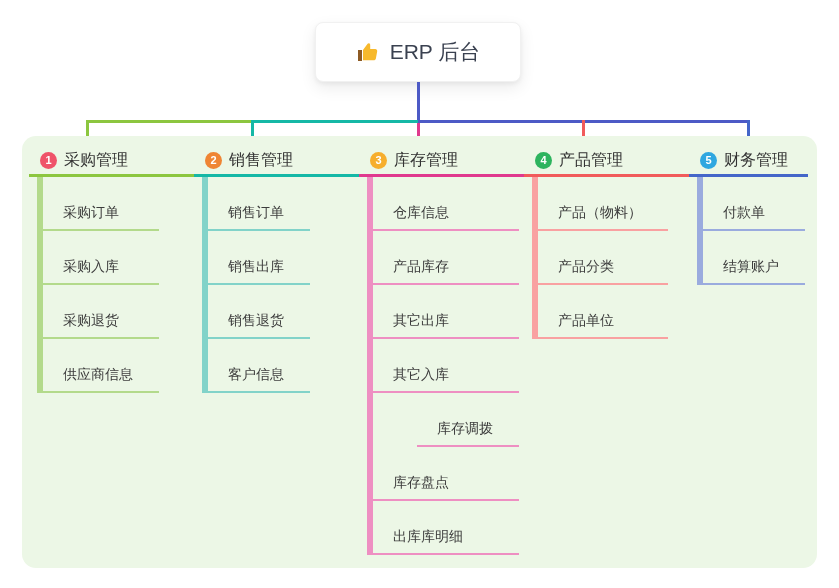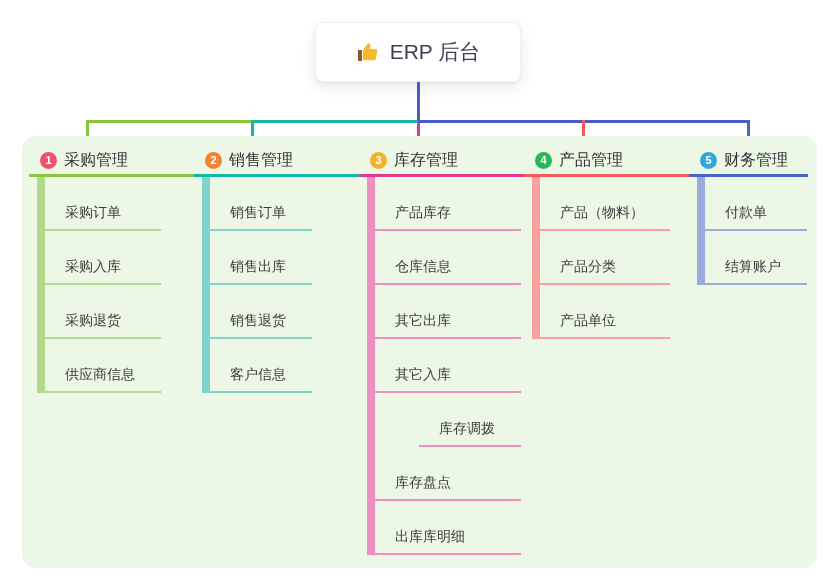--- a/index.html
+++ b/index.html
@@ -41,21 +41,21 @@
     height:41px;box-sizing:border-box;border-bottom:3px solid #999;
     display:flex;align-items:center;padding:10px 0 0 11px;
     font-size:16px;color:#333;white-space:nowrap;
   }
   .badge{
     width:17px;height:17px;border-radius:50%;flex:0 0 auto;
     color:#fff;font-size:11px;font-weight:bold;line-height:17px;text-align:center;
     margin-right:7px;
   }
   .children{
-    margin-left:8px;border-left:8px solid #0f172a;width:fit-content;
+    margin-left:8px;border-left:6px solid #0f172a;width:fit-content;
   }
   .child{
     height:54px;box-sizing:border-box;border-bottom:2px solid #ccc;
     display:flex;align-items:flex-end;
     padding:0 26px 7px 20px;
     font-size:14px;color:#3c3c3c;white-space:nowrap;cursor:default;
   }
 </style>
 </head>
 <body>
@@ -105,22 +105,22 @@
         <div class="child" style="border-bottom-color: rgb(130, 211, 201);">客户信息</div>
       </div>
   </div>
 
   <div class="branch-col">
     <div class="branch-header" style="border-bottom-color: rgb(224, 57, 142);">
       <span class="badge" style="background: rgb(246, 174, 45);">3</span>
       <span>库存管理</span>
     </div>
     <div class="children" style="border-left-color: rgb(238, 143, 194);">
+        <div class="child" style="border-bottom-color: rgb(238, 143, 194);">仓库信息</div>
         <div class="child" style="border-bottom-color: rgb(238, 143, 194);">产品库存</div>
-        <div class="child" style="border-bottom-color: rgb(238, 143, 194);">仓库信息</div>
         <div class="child" style="border-bottom-color: rgb(238, 143, 194);">其它出库</div>
         <div class="child" style="border-bottom-color: rgb(238, 143, 194);">其它入库</div>
         <div class="child" style="border-bottom-color: rgb(238, 143, 194); margin-left: 44px;">库存调拨</div>
         <div class="child" style="border-bottom-color: rgb(238, 143, 194);">库存盘点</div>
         <div class="child" style="border-bottom-color: rgb(238, 143, 194);">出库库明细</div>
       </div>
   </div>
 
   <div class="branch-col">
     <div class="branch-header" style="border-bottom-color: rgb(241, 91, 91);">

